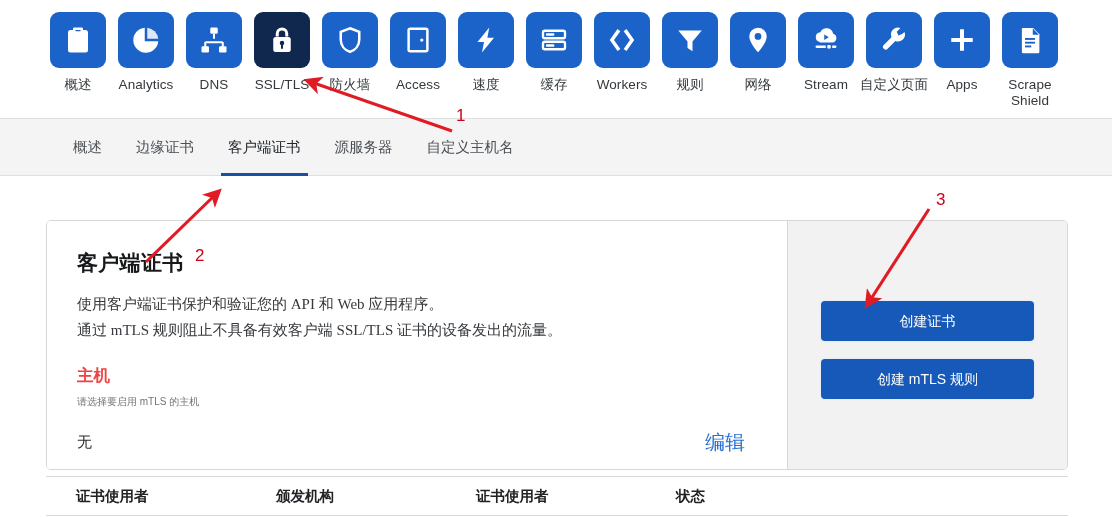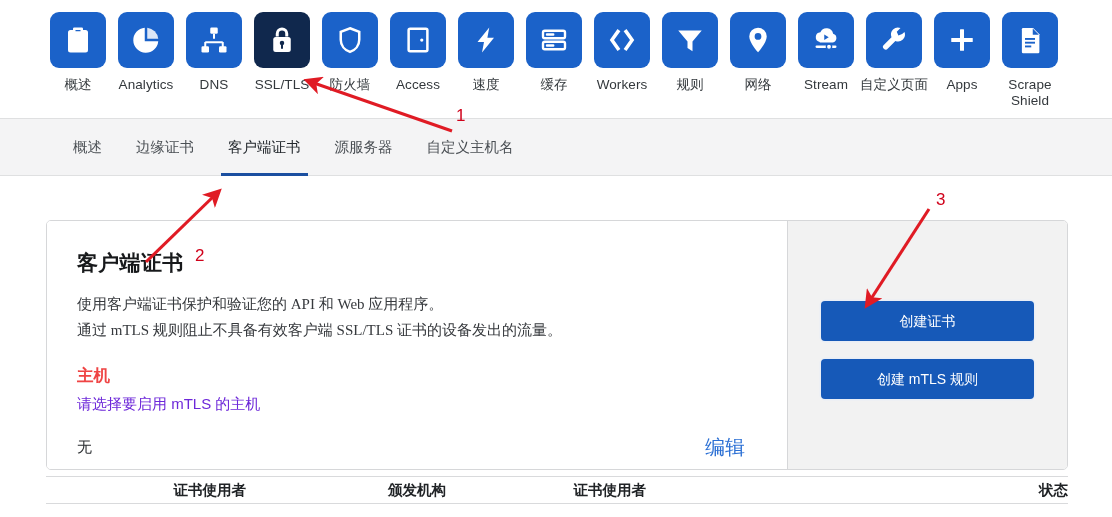--- a/index.html
+++ b/index.html
@@ -108,22 +108,22 @@
     margin: 0 0 22px 0;
     font-family: Liberation Serif, serif;
   }
   .sec-title {
     font-size: 16.5px;
     font-weight: bold;
     color: #ef4444;
     margin: 0 0 7px 0;
   }
   .sec-sub {
-    font-size: 15px;
-    color: #6d28d9;
+    font-size: 10px;
+    color: #737373;
     margin: 8px 0 20px 0;
   }
   .hostrow {
     display: flex;
     align-items: center;
     justify-content: space-between;
     padding-right: 12px;
   }
   .hostvalue { font-size: 15px; color: #2a2d30; }
   .editlink {
@@ -154,25 +154,24 @@
     margin-bottom: 18px;
     box-shadow: 0 0 0 1.5px #e9eef6;
   }
 
   
   .tablewrap {
     margin: 6px 44px 0 46px;
   }
   .thead {
     display: flex;
-    height: 28px;
+    height: 40px;
     align-items: center;
     border-top: 1px solid #d9dadc;
     border-bottom: 1px solid #d9dadc;
-    text-align: right;
   }
   .th {
     font-size: 14.5px;
     font-weight: bold;
     color: #202326;
     padding-left: 30px;
   }
   .th.c0 { flex: 0 0 200px; }
   .th.c1 { flex: 0 0 200px; }
   .th.c2 { flex: 0 0 200px; }

